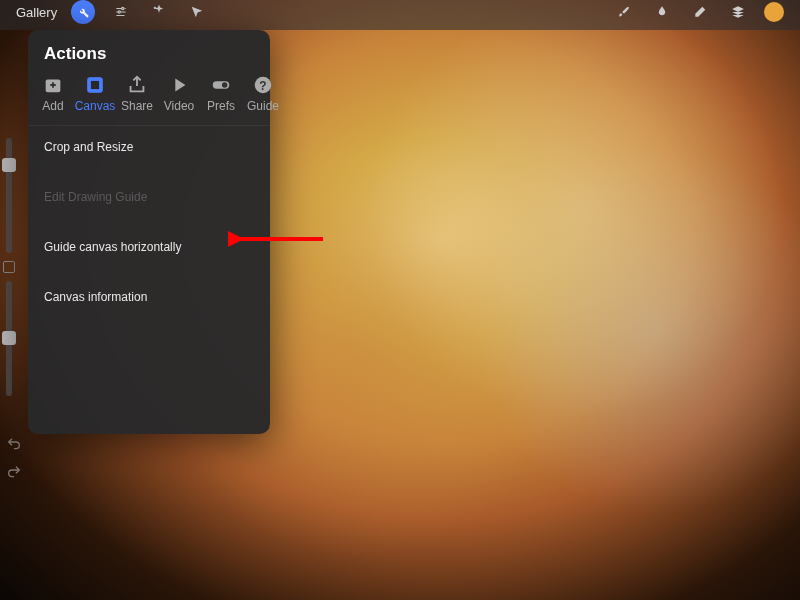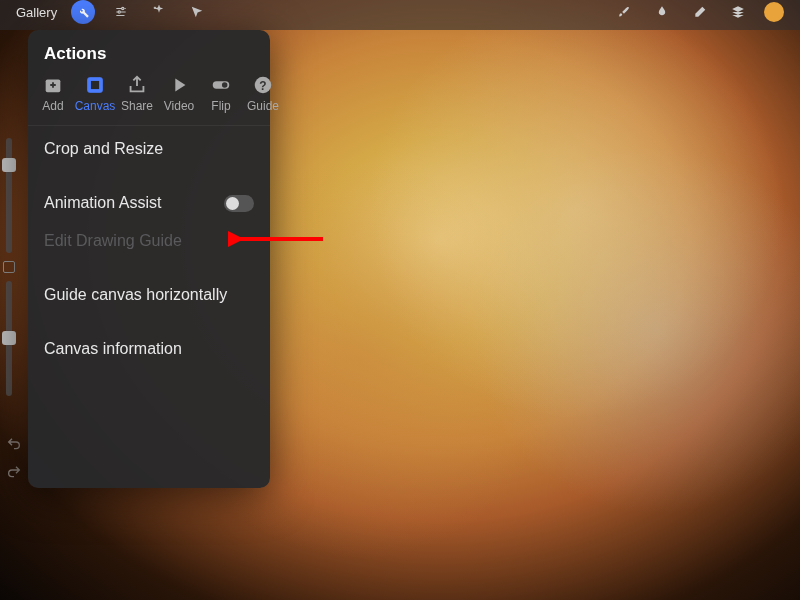--- a/index.html
+++ b/index.html
@@ -106,21 +106,21 @@
     }
     .panel-tab.active .tab-icon svg { fill: #4a7dff; stroke: #4a7dff; }
     .panel-tab .tab-label {
       font-size: 12px;
       color: #aaa;
     }
     .panel-tab.active .tab-label { color: #4a7dff; }
     .menu-list { padding: 4px 0; }
     .menu-item {
       padding: 10px 16px;
-      font-size: 16px;
+      font-size: 12px;
       color: #e8e8e8;
       cursor: pointer;
       display: flex;
       justify-content: space-between;
       align-items: center;
     }
     .menu-item.disabled { color: #5a5a5c; cursor: default; }
     .menu-group-gap { height: 16px; }
     .toggle {
       width: 30px;
@@ -286,42 +286,38 @@
         </div>
       <span class="tab-label">Video</span>
     </div>
     <div class="panel-tab">
       <div class="tab-icon">
           <svg viewBox="0 0 24 24" fill="#aaa">
             <rect x="3" y="8" width="18" height="8" rx="4"></rect>
             <circle cx="16" cy="12" r="3" fill="#333"></circle>
           </svg>
         </div>
-      <span class="tab-label">Flip</span>
+      <span class="tab-label">Prefs</span>
     </div>
     <div class="panel-tab">
       <div class="tab-icon">
           <svg viewBox="0 0 24 24" fill="#aaa">
             <circle cx="12" cy="12" r="9"></circle>
             <text x="12" y="17" font-size="13" fill="#333" text-anchor="middle" font-weight="bold">?</text>
           </svg>
         </div>
       <span class="tab-label">Guide</span>
     </div>
   </div>
 
   <div class="menu-list">
     <div class="menu-item">
       <span>Crop and Resize</span>
     </div>
     <div class="menu-group-gap"></div>
-    <div class="menu-item">
-      <span>Animation Assist</span>
-      <div class="toggle"></div>
-    </div>
     <div class="menu-item disabled">
       <span>Edit Drawing Guide</span>
     </div>
     <div class="menu-group-gap"></div>
     <div class="menu-item">
       <span>Guide canvas horizontally</span>
     </div>
     <div class="menu-group-gap"></div>
     <div class="menu-item">
       <span>Canvas information</span>

